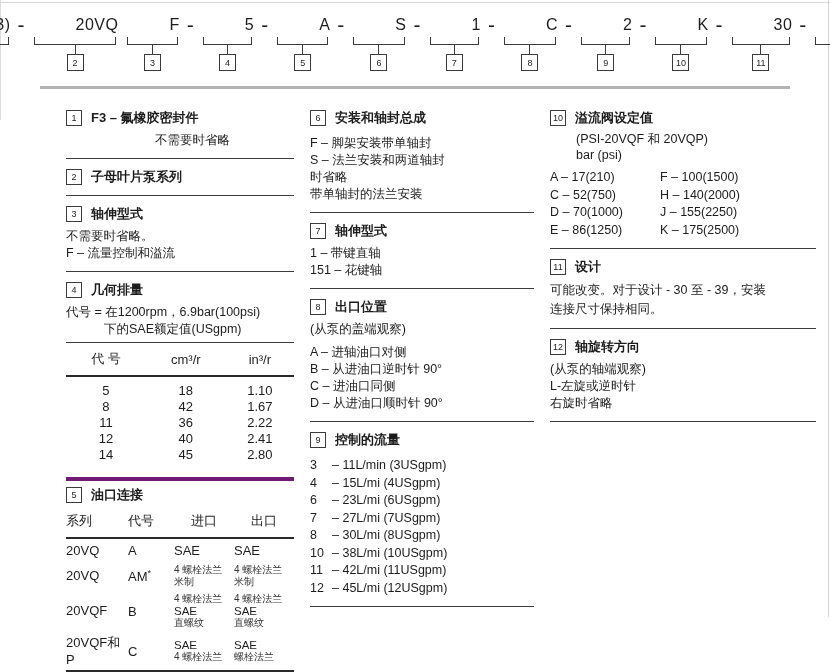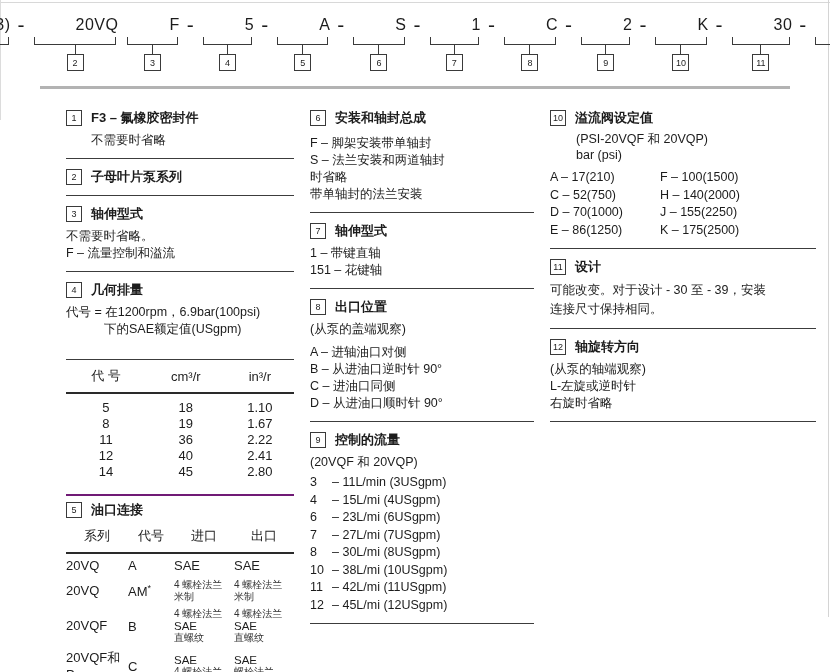--- a/index.html
+++ b/index.html
@@ -23,37 +23,37 @@
 
   .toprule{height:3px;background:#b3b3b3;margin:15px 40px 0 40px;}
 
   
   .cols{display:grid;grid-template-columns:228px 224px 266px;column-gap:16px;padding:15px 0 0 66px;font-size:12.5px;}
   .sechead{display:flex;align-items:center;gap:9px;margin:5px 0 5px;font-weight:bold;font-size:13px;}
   .secbox{width:14px;height:14px;border:1px solid #3a3a3a;font-size:9px;font-weight:normal;display:flex;align-items:center;justify-content:center;flex:none;}
   .divider{height:0;border-top:1px solid #3c3c3c;margin:9px 0;}
   .ln{line-height:17px;}
   .ln-sp{line-height:19px;}
-  .indent25{padding-left:25px;}
+  .indent25{padding-left:25px;text-align:center;}
   .indent38{padding-left:38px;}
   .gap6{height:6px;}
   .gap3{height:3px;}
 
   
-  .t4wrap{border-bottom:2px solid #701a75;margin-top:21px;}
+  .t4wrap{border-bottom:4px solid #701a75;margin-top:4px;}
   table{border-collapse:collapse;width:100%;}
   .t4 th{font-weight:normal;font-size:13px;border-top:1px solid #3c3c3c;border-bottom:2px solid #2a2a2a;padding:7px 0;text-align:center;}
   .t4 td{text-align:center;font-size:13px;padding:1px 0;line-height:14px;}
   .t4 tr:first-child td{padding-top:7px;}
   .t4 tr:last-child td{padding-bottom:15px;}
 
   
   .t5wrap{border-bottom:2px solid #2a2a2a;}
   .t5 th{font-weight:normal;font-size:13px;border-bottom:2px solid #2a2a2a;padding:3px 0 7px;}
-  .t5 th.al{text-align:center;}
+  .t5 th.al{text-align:left;}
   .t5 th.ac{text-align:center;}
   .t5 td{vertical-align:middle;padding:3px 0;}
   .t5 .series{font-size:13px;text-align:left;}
   .t5 .codecell{font-size:13px;text-align:left;}
   .t5 .portcell{text-align:left;}
   .cl-lg{font-size:13px;line-height:15px;}
   .cl-md{font-size:11.5px;line-height:12px;}
   .cl-sub{font-size:10px;line-height:11.5px;color:#333;}
 
   
@@ -208,21 +208,21 @@
             </tr>
           </thead>
           <tbody>
             <tr>
               <td>5</td>
               <td>18</td>
               <td>1.10</td>
             </tr>
             <tr>
               <td>8</td>
-              <td>19</td>
+              <td>42</td>
               <td>1.67</td>
             </tr>
             <tr>
               <td>11</td>
               <td>36</td>
               <td>2.22</td>
             </tr>
             <tr>
               <td>12</td>
               <td>40</td>
@@ -352,21 +352,20 @@
       <div class="ln">C – 进油口同侧</div>
       <div class="ln">D – 从进油口顺时针 90°</div>
     </div>
     <div class="divider"></div>
 
     <div>
       <div class="sechead">
         <span class="secbox">9</span>
         <span>控制的流量</span>
       </div>
-      <div class="ln">(20VQF 和 20VQP)</div>
       <div class="gap3"></div>
       <div class="row9">
           <span class="code9">3</span>
           <span>– 11L/min (3USgpm)</span>
         </div>
       <div class="row9">
           <span class="code9">4</span>
           <span>– 15L/mi (4USgpm)</span>
         </div>
       <div class="row9">

